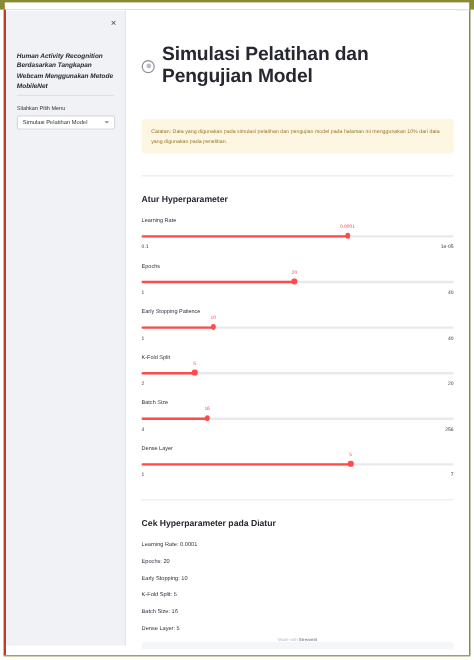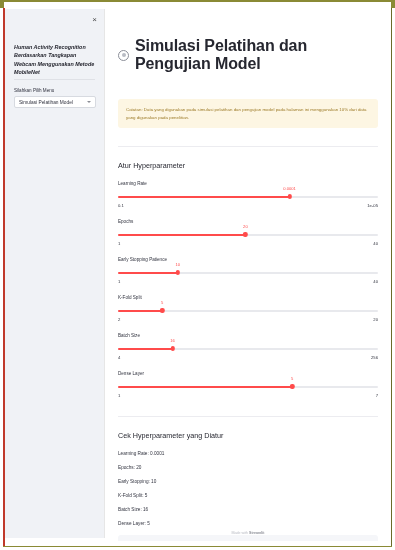--- a/index.html
+++ b/index.html
@@ -131,21 +131,21 @@
     color: #9c7a27;
   }
 
   .rule {
     margin-top: 18px;
     height: 1px; background: #ececf0;
   }
 
   .section-title {
     margin-top: 14px;
-    font-size: 7.2px; font-weight: normal; color: #262730;
+    font-size: 7.2px; font-weight: bold; color: #262730;
   }
 
   
   .slider-block { margin-top: 11px; }
   .slider-label {
     font-size: 4.6px; color: #31333f; margin-bottom: 7px;
   }
   .slider-track-wrap {
     position: relative; height: 9px;
   }
@@ -333,21 +333,21 @@
             </div>
             <div class="slider-bounds">
               <span>1</span>
               <span>7</span>
             </div>
           </div>
         </div>
 
       <div class="rule"></div>
 
-      <div class="section-title">Cek Hyperparameter yang Diatur</div>
+      <div class="section-title">Cek Hyperparameter pada Diatur</div>
 
       <div class="summary-list" id="summary">
           <div class="summary-item">Learning Rate: 0.0001</div>
           <div class="summary-item">Epochs: 20</div>
           <div class="summary-item">Early Stopping: 10</div>
           <div class="summary-item">K-Fold Split: 5</div>
           <div class="summary-item">Batch Size: 16</div>
           <div class="summary-item">Dense Layer: 5</div>
         </div>
 

